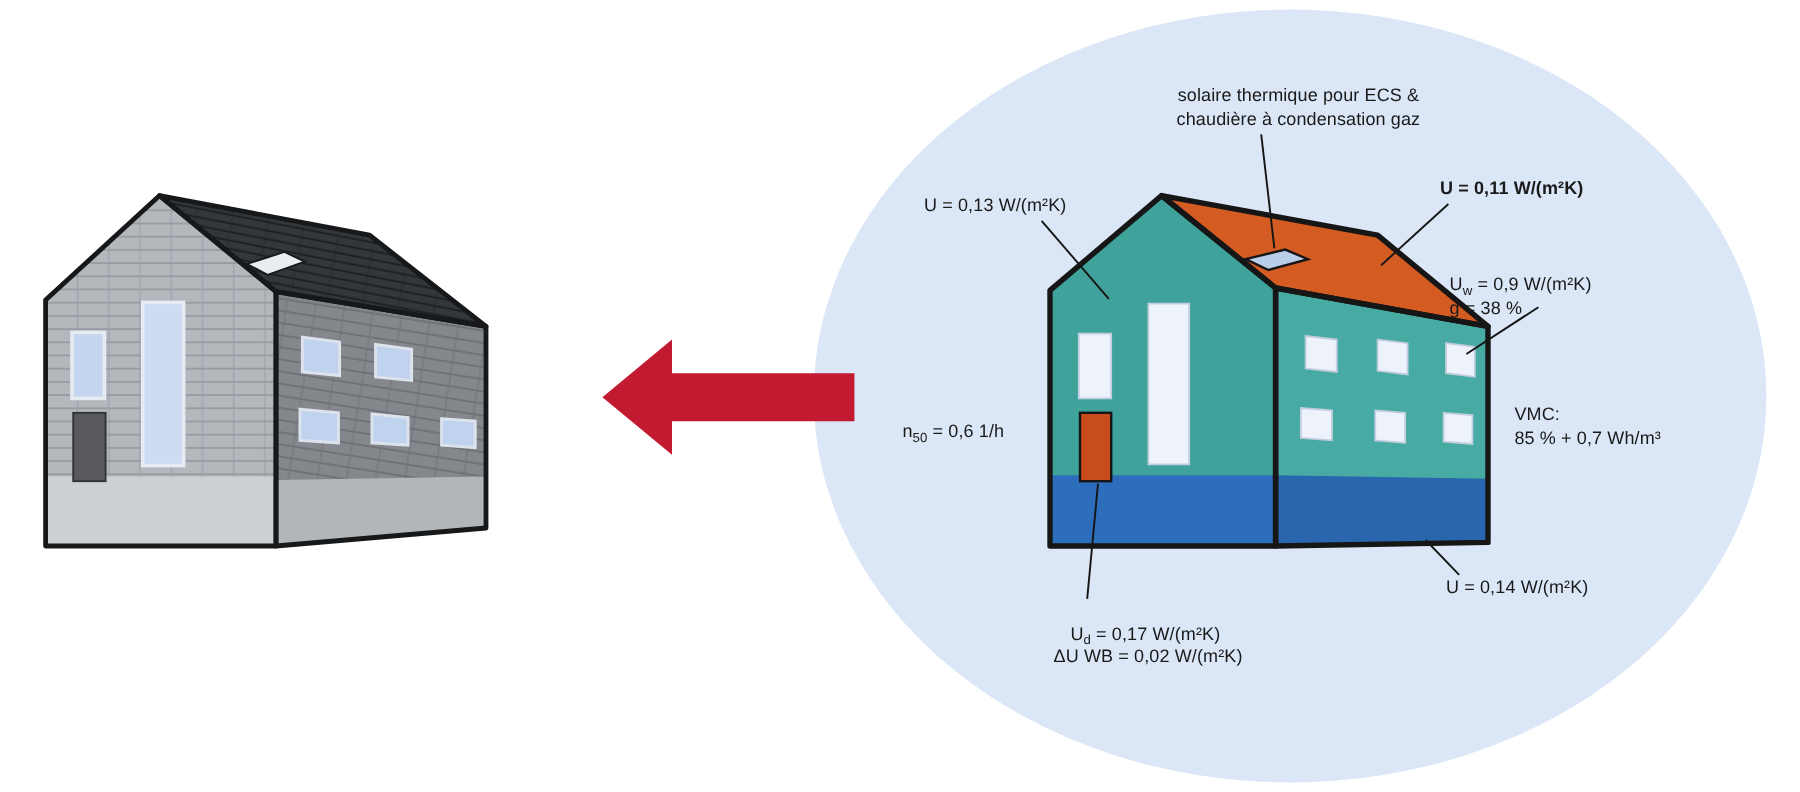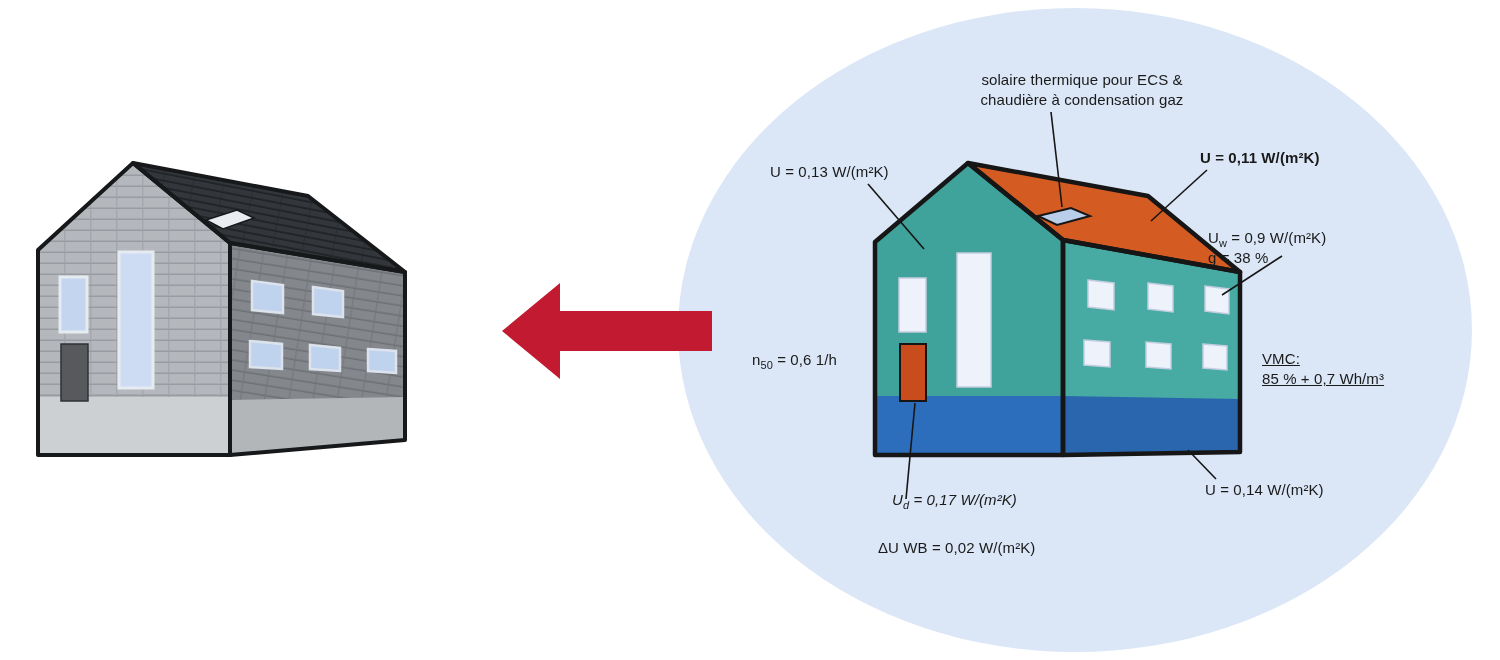--- a/index.html
+++ b/index.html
@@ -110,26 +110,26 @@
 
   <div class="label" style="left:770px; top:162px;">U = 0,13 W/(m²K)</div>
 
   <div class="label" style="left:1200px; top:148px;font-weight:bold;">U = 0,11 W/(m²K)</div>
 
   <div class="label" style="left:1208px; top:228px;">
     <div><span>U</span><sub>w</sub><span> = 0,9 W/(m²K)</span></div>
     <div>g = 38 %</div>
   </div>
 
-  <div class="label" style="left:1262px; top:349px;text-decoration:underline;">
+  <div class="label" style="left:1262px; top:336px;">
     <div>VMC:</div>
     <div>85 % + 0,7 Wh/m³</div>
   </div>
 
   <div class="label" style="left:752px; top:350px;"><span>n</span><sub>50</sub><span> = 0,6 1/h</span></div>
 
-  <div class="label" style="left:892px; top:490px;font-style:italic;"><span>U</span><sub>d</sub><span> = 0,17 W/(m²K)</span></div>
+  <div class="label" style="left:892px; top:519px;"><span>U</span><sub>d</sub><span> = 0,17 W/(m²K)</span></div>
 
   <div class="label" style="left:878px; top:538px;">ΔU WB = 0,02 W/(m²K)</div>
 
   <div class="label" style="left:1205px; top:480px;">U = 0,14 W/(m²K)</div>
 
 </div>
 
 </body></html>

